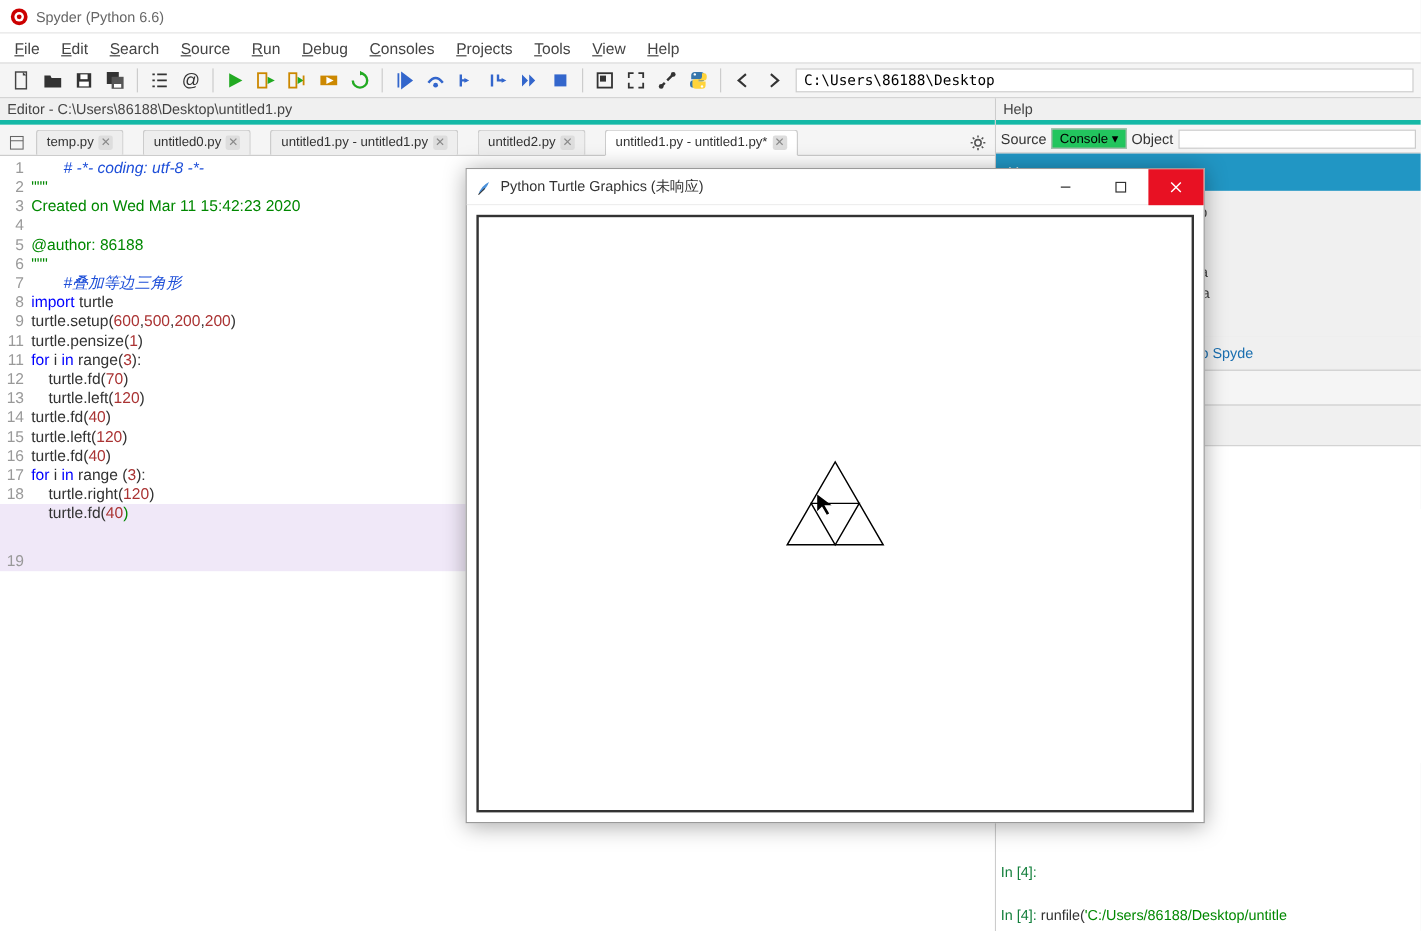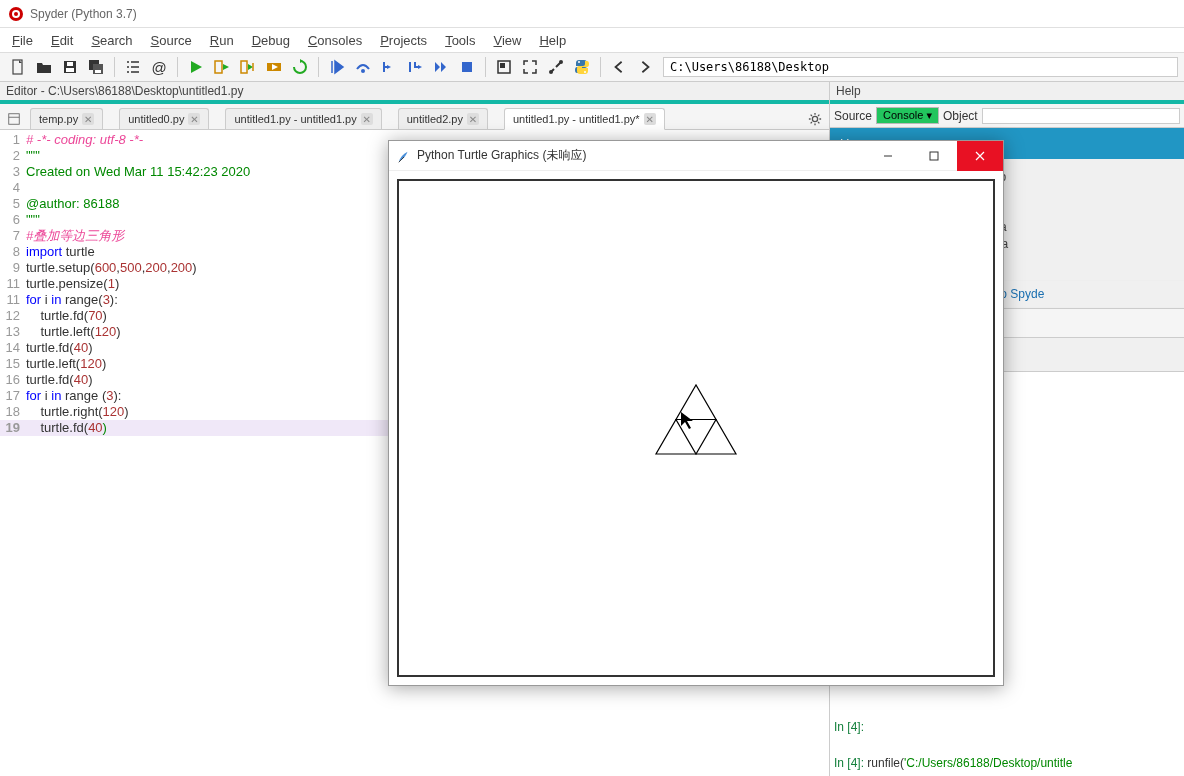--- a/index.html
+++ b/index.html
@@ -22,21 +22,21 @@
 .tab { background: #eee; border: 1px solid #ccc; border-bottom: none; padding: 4px 8px; display: flex; align-items: center; gap: 4px; font-size: 11px; cursor: pointer; border-radius: 3px 3px 0 0; }
 .tab.active { background: #fff; border-bottom: 1px solid #fff; margin-bottom: -1px; }
 .tab-close { width: 12px; height: 12px; display: inline-flex; align-items: center; justify-content: center; color: #888; font-size: 10px; background: #ddd; border-radius: 2px; }
 .tab-browse { width: 20px; height: 20px; display: flex; align-items: center; justify-content: center; margin-right: 4px; cursor: pointer; }
 .tab-gear { width: 20px; height: 20px; display: flex; align-items: center; justify-content: center; margin-left: 4px; cursor: pointer; }
 .editor-body { flex: 1; background: #fff; overflow: hidden; position: relative; }
 .code-area { font-family: Consolas, "Courier New", monospace; font-size: 13px; line-height: 16px; padding: 2px 0; }
 .code-line { display: flex; white-space: pre; }
 .gutter { width: 26px; text-align: right; padding-right: 6px; color: #999; user-select: none; }
 .code { flex: 1; }
-.code .c { color: #ec4899; font-style: italic; }
+.code .c { color: #1d4ed8; font-style: italic; margin-left: 27px; }
 .code .s { color: #080; }
 .code .k { color: #00f; }
 .code .n { color: #a33; }
 .code .d { color: #080; }
 .hl { background: #f0e8f8; }
 .help-header-row { display: flex; align-items: center; padding: 3px 4px; gap: 4px; border-bottom: 1px solid #ccc; background: #f5f5f5; }
 .help-src-btn { border: 1px solid #bbb; padding: 1px 6px; background: #22c55e; font-size: 11px; }
 .help-obj-input { flex: 1; border: 1px solid #ccc; padding: 1px 4px; font-size: 11px; }
 .help-usage { background: #2196c4; color: #fff; padding: 8px 10px; font-size: 13px; }
 .help-body { padding: 10px 6px; font-size: 12px; color: #444; line-height: 1.4; }
@@ -63,21 +63,21 @@
 </style>
 </head>
 <body>
 
 <div class="titlebar">
   <svg class="titlebar-icon" viewBox="0 0 16 16">
       <circle cx="8" cy="8" r="7" fill="#c00"></circle>
       <circle cx="8" cy="8" r="4" fill="#fff"></circle>
       <circle cx="8" cy="8" r="2" fill="#c00"></circle>
     </svg>
-  <span class="titlebar-text">Spyder (Python 3.7)</span>
+  <span class="titlebar-text">Spyder (Python 6.6)</span>
 </div>
 
 <div class="menubar" id="menubar">
     <div class="menu-item"><span class="uline">F</span>ile</div>
     <div class="menu-item"><span class="uline">E</span>dit</div>
     <div class="menu-item"><span class="uline">S</span>earch</div>
     <div class="menu-item"><span class="uline">S</span>ource</div>
     <div class="menu-item"><span class="uline">R</span>un</div>
     <div class="menu-item"><span class="uline">D</span>ebug</div>
     <div class="menu-item"><span class="uline">C</span>onsoles</div>
@@ -281,21 +281,21 @@
           <div class="code-line"><div class="gutter">9</div><div class="code">turtle.setup(<span class="n">600</span>,<span class="n">500</span>,<span class="n">200</span>,<span class="n">200</span>)</div></div>
           <div class="code-line"><div class="gutter">11</div><div class="code">turtle.pensize(<span class="n">1</span>)</div></div>
           <div class="code-line"><div class="gutter">11</div><div class="code"><span class="k">for</span> i <span class="k">in</span> range(<span class="n">3</span>):</div></div>
           <div class="code-line"><div class="gutter">12</div><div class="code">    turtle.fd(<span class="n">70</span>)</div></div>
           <div class="code-line"><div class="gutter">13</div><div class="code">    turtle.left(<span class="n">120</span>)</div></div>
           <div class="code-line"><div class="gutter">14</div><div class="code">turtle.fd(<span class="n">40</span>)</div></div>
           <div class="code-line"><div class="gutter">15</div><div class="code">turtle.left(<span class="n">120</span>)</div></div>
           <div class="code-line"><div class="gutter">16</div><div class="code">turtle.fd(<span class="n">40</span>)</div></div>
           <div class="code-line"><div class="gutter">17</div><div class="code"><span class="k">for</span> i <span class="k">in</span> range (<span class="n">3</span>):</div></div>
           <div class="code-line"><div class="gutter">18</div><div class="code">    turtle.right(<span class="n">120</span>)</div></div>
-          <div class="code-line hl"><div class="gutter" style="font-weight: bold;">19</div><div class="code">    turtle.fd(<span class="n">40</span><span class="d">)</span></div></div>
+          <div class="code-line hl"><div class="gutter" style="font-weight: normal; margin-top: 40px;">19</div><div class="code">    turtle.fd(<span class="n">40</span><span class="d">)</span></div></div>
         </div>
     </div>
   </div>
 
   <div class="right-panel">
     <div class="right-top">
       <div class="panel-header">Help</div>
       <div class="help-header-row">
         <span>Source</span>
         <button class="help-src-btn"><span>Console</span> ▾</button>

